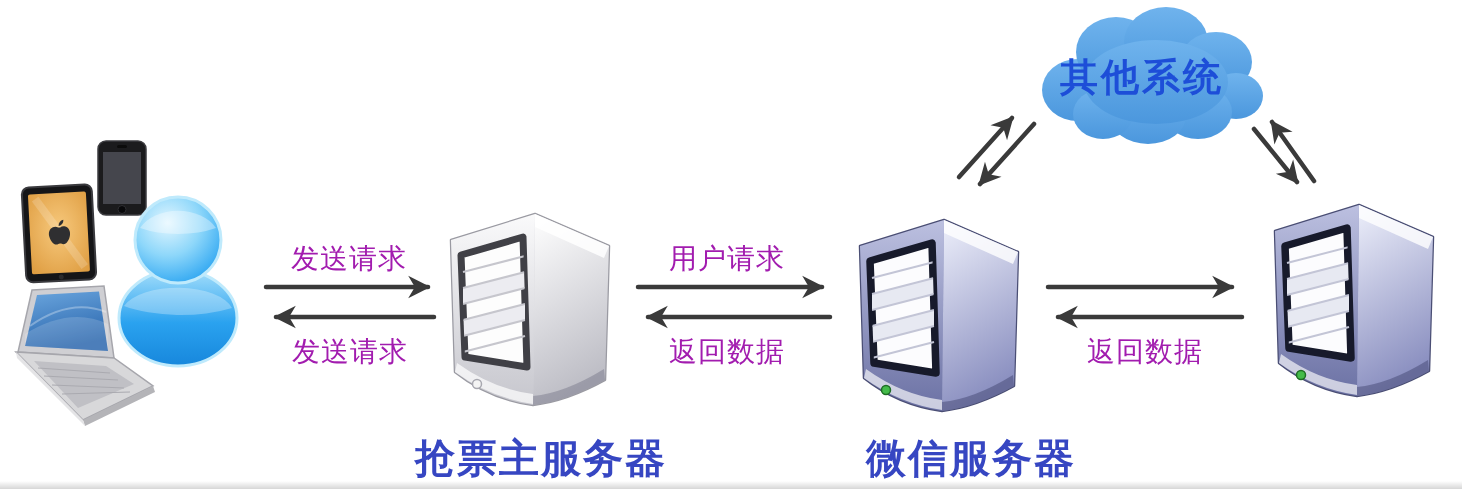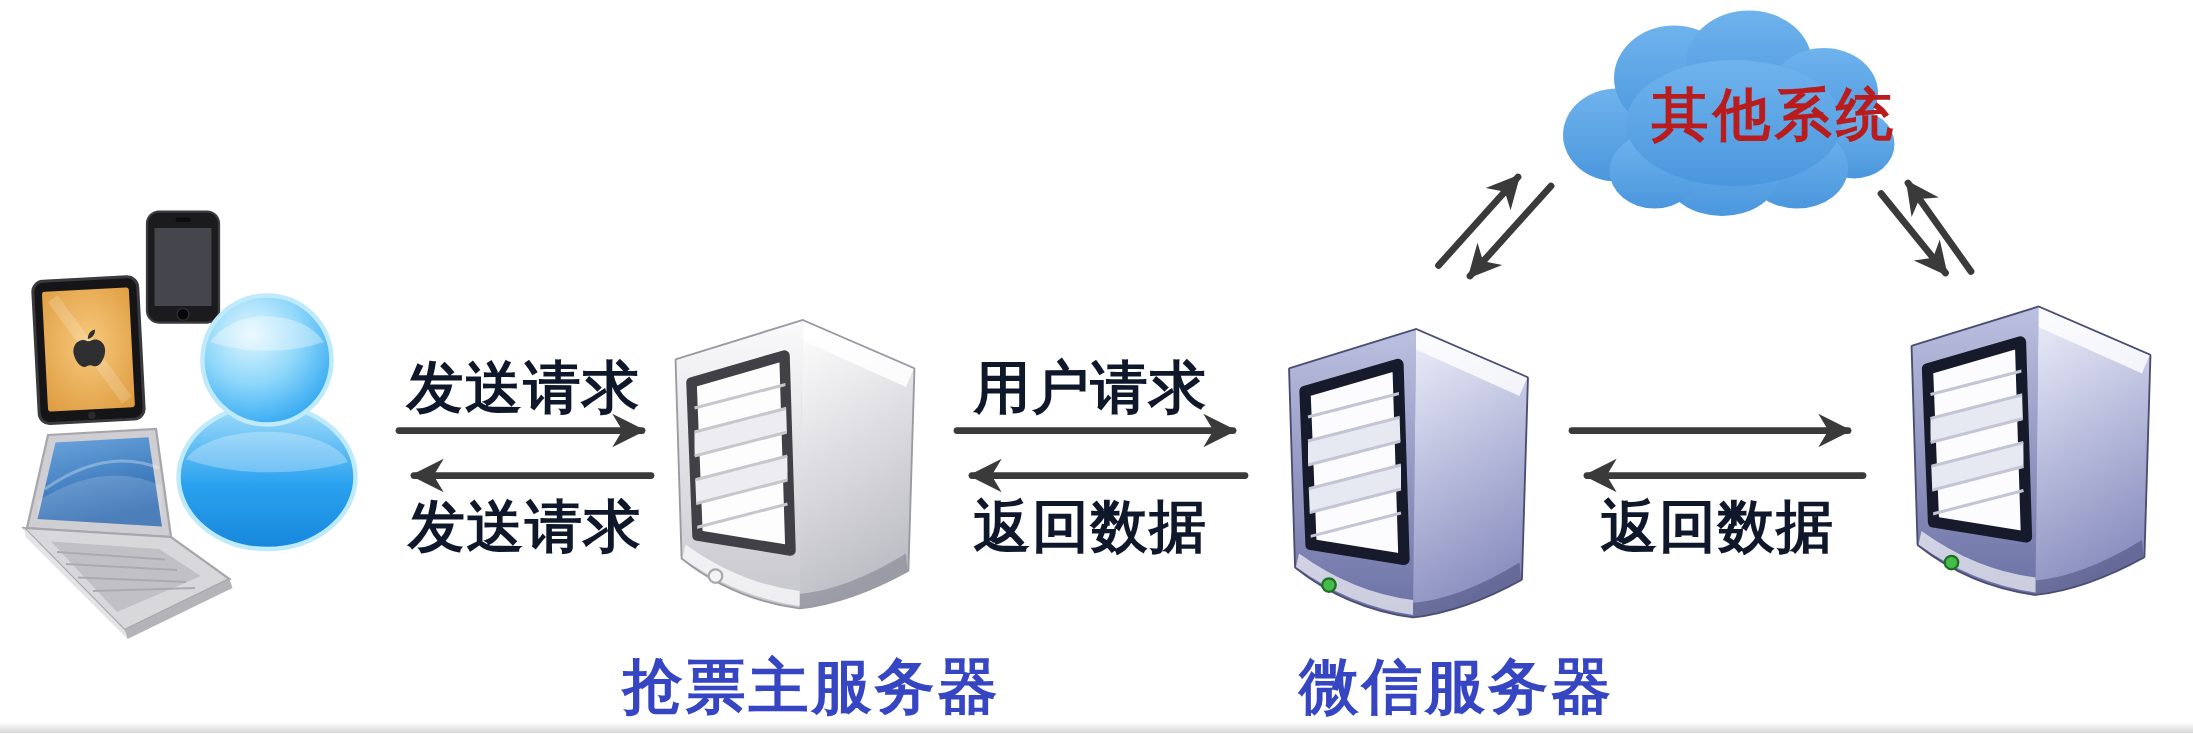--- a/index.html
+++ b/index.html
@@ -3,33 +3,33 @@
 <meta charset="utf-8">
 <style>
   html,body{margin:0;padding:0;background:#fff;}
   .stage{
     position:relative;width:1462px;height:489px;background:#ffffff;overflow:hidden;
     font-family:"Liberation Sans","DejaVu Sans",sans-serif;
   }
   .abs{position:absolute;}
   .edge-label{
     position:absolute;transform:translateX(-50%);
-    font-size:38px;font-weight:700;color:#0f172a;
+    font-size:28px;font-weight:400;color:#a21caf;
     white-space:nowrap;letter-spacing:1px;line-height:38px;
   }
   .server-label{
     position:absolute;transform:translateX(-50%);
     font-size:40px;font-weight:600;color:#3646c2;
     white-space:nowrap;letter-spacing:2px;line-height:44px;
     text-shadow:0 0 6px rgba(255,255,255,.9);
   }
   .cloud-label{
     position:absolute;transform:translate(-50%,-50%);
-    font-size:38px;font-weight:600;color:#b91c1c;
-    white-space:nowrap;letter-spacing:3px;margin-left:41px;
+    font-size:38px;font-weight:600;color:#1d4ed8;
+    white-space:nowrap;letter-spacing:3px;
   }
   .bottom-edge{
     position:absolute;left:0;right:0;bottom:0;height:8px;
     background:linear-gradient(to bottom,rgba(0,0,0,0),rgba(0,0,0,0.16));
   }
 </style>
 </head>
 <body>
 
 <div class="stage">

